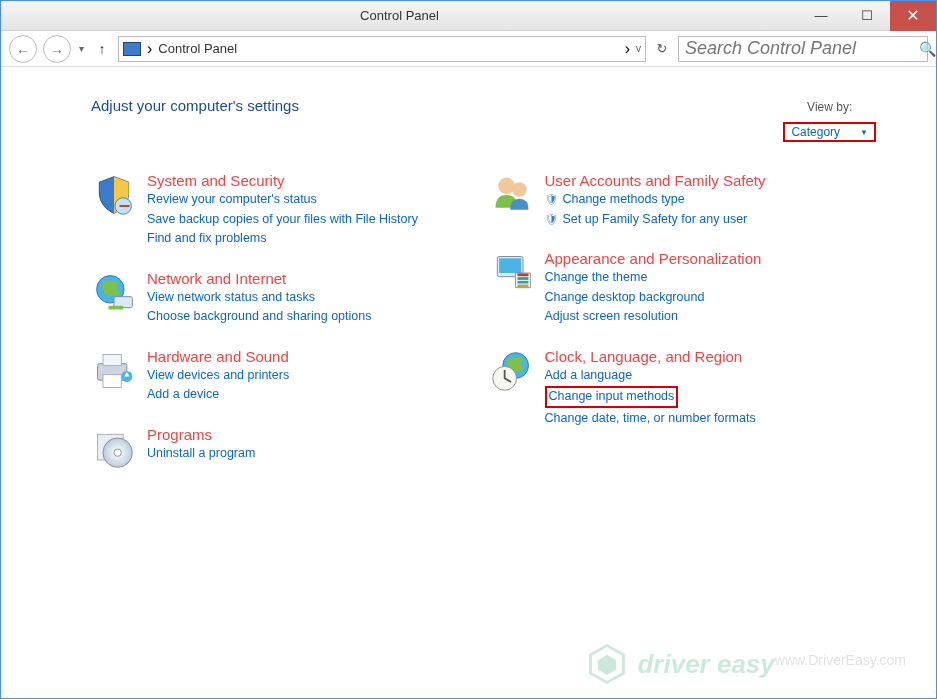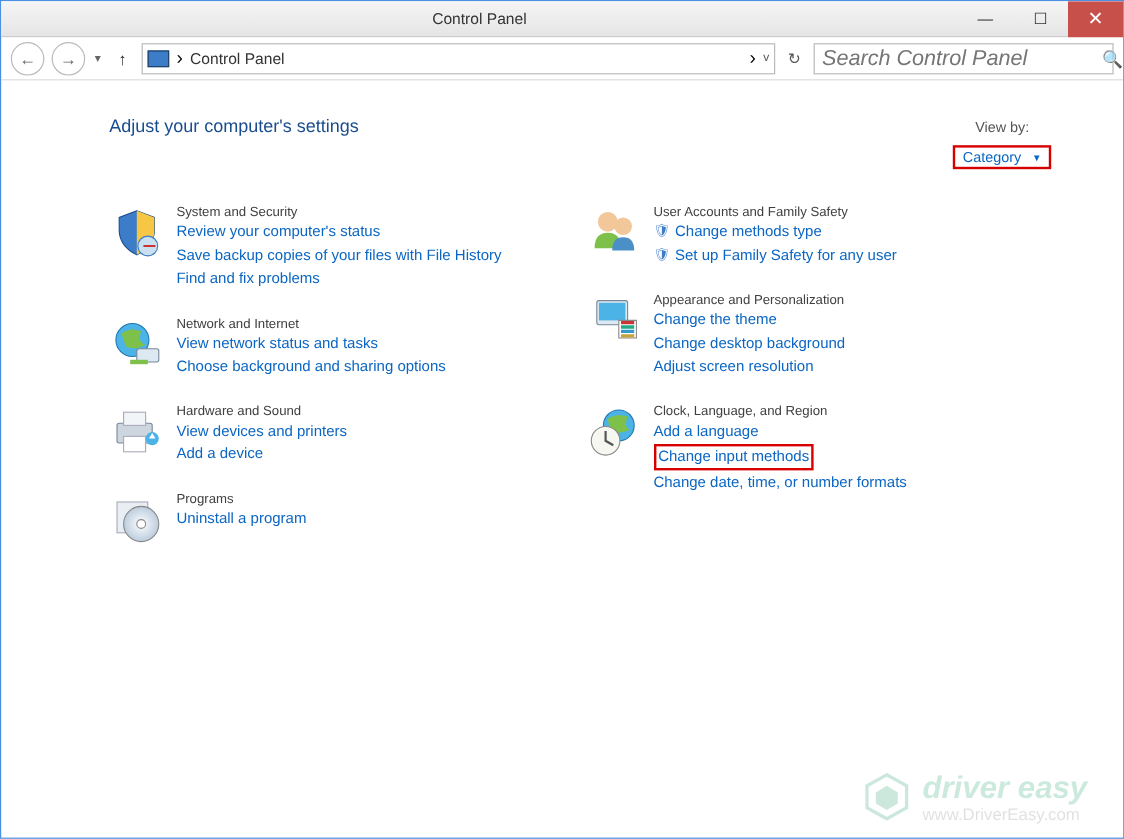--- a/index.html
+++ b/index.html
@@ -18,35 +18,35 @@
     .address-text { flex:1; font-size:13px; color:#333; }
     .address-drop { font-size:10px; color:#555; }
     .refresh-btn { width:20px; height:20px; display:flex; align-items:center; justify-content:center; color:#555; font-size:13px; }
     .search-box { width:250px; display:flex; align-items:center; border:1px solid #bbb; height:26px; padding:0 6px; }
     .search-input { flex:1; border:none; outline:none; font-size:18px; color:#555; font-style:italic; }
     .search-btn { color:#555; font-size:14px; }
     .content { flex:1; padding:30px 60px 10px 90px; position:relative; }
     .settings-header { display:flex; justify-content:space-between; align-items:baseline; margin-bottom:30px; }
     .settings-title { color:#1a4d8f; font-size:15px; }
     .viewby-wrap { font-size:12px; color:#555; display:flex; align-items:center; gap:8px;flex-direction:column; }
-    .viewby-select { color:#0b66c3; border:2px solid #d60000; padding:1px 6px; display:inline-flex; align-items:center; gap:9px; }
+    .viewby-select { color:#0b66c3; border:2px solid #d60000; padding:1px 6px; display:inline-flex; align-items:center; gap:20px; }
     .viewby-select .caret { font-size:8px; }
     .columns { display:flex; gap:10px; }
     .col { flex:1; display:flex; flex-direction:column; gap:22px; }
     .category { display:flex; gap:10px; }
     .cat-icon { width:46px; height:46px; flex-shrink:0; display:flex; align-items:center; justify-content:center; }
     .cat-icon svg { width:44px; height:44px; }
     .cat-body { display:flex; flex-direction:column; gap:2px; }
-    .cat-title { color:#404040; font-size:11px; font-weight:400; }
+    .cat-title { color:#ef4444; font-size:15px; font-weight:400; }
     .cat-link { color:#0b66c3; font-size:12.5px; line-height:1.4; display:flex; align-items:center; gap:4px; }
     .cat-link.shield::before { content:"🛡"; font-size:11px; color:#3d7cc9; }
     .hl { border:2px solid #d60000; padding:0 2px; display:inline-block; width:fit-content; }
     .watermark { position:absolute; right:30px; bottom:12px; display:flex; align-items:center; gap:8px; opacity:0.25; }
     .watermark .logo { width:44px; height:44px; }
-    .watermark .brand { display:flex; flex-direction:column; line-height:1; }
+    .watermark .brand { display:flex; flex-direction:row; line-height:1; }
     .watermark .b1 { font-size:26px; color:#3a7; font-style:italic; font-weight:600; }
     .watermark .b2 { font-size:14px; color:#888; margin-top:2px; }
   </style>
 </head>
 <body>
 
 <div class="titlebar">
   <div class="titlebar-title">Control Panel</div>
   <div class="window-buttons">
     <div class="window-btn">—</div>

